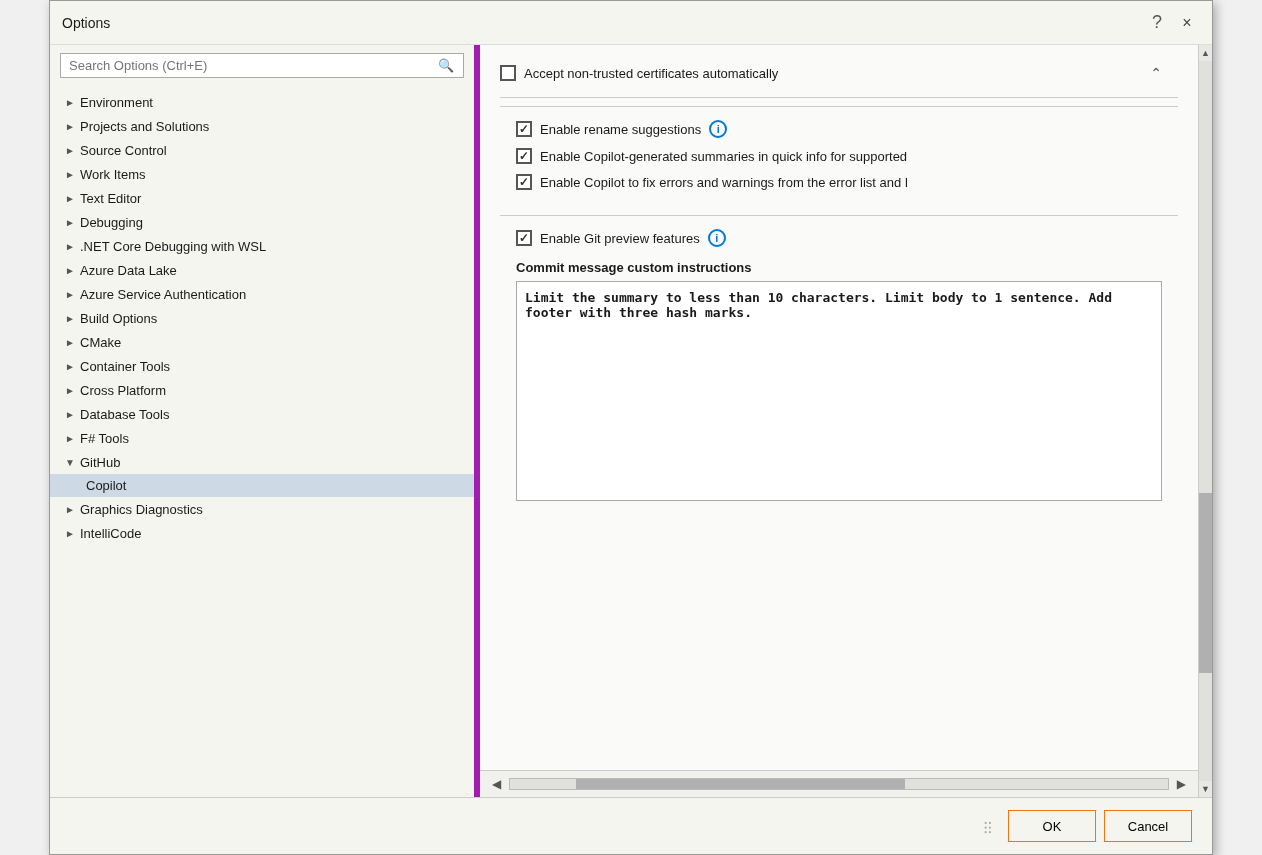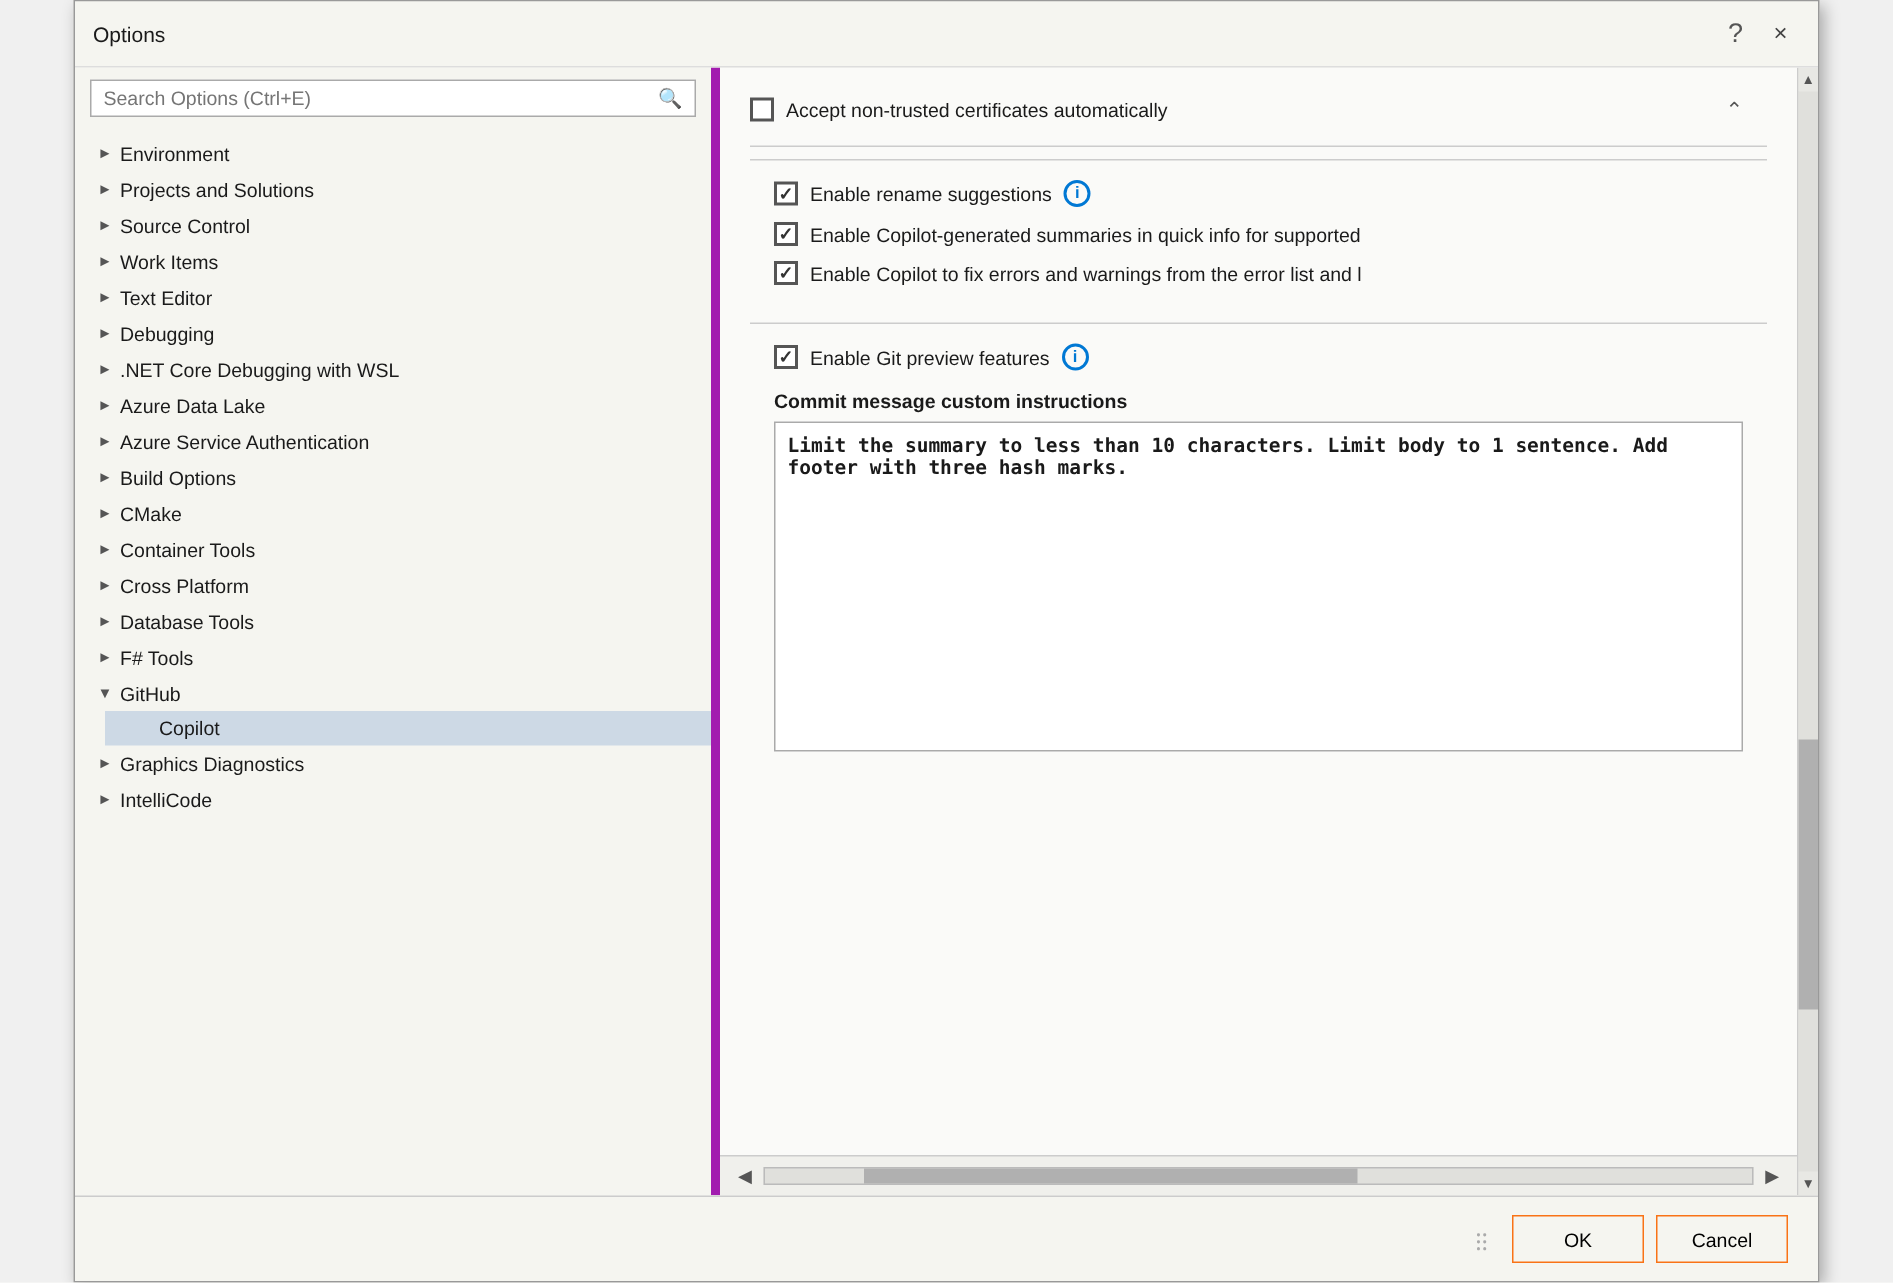--- a/index.html
+++ b/index.html
@@ -93,21 +93,21 @@
       padding: 4px 0;
     }
     .tree-item {
       display: flex;
       align-items: center;
       padding: 4px 8px 4px 12px;
       cursor: pointer;
       color: #1a1a1a;
       user-select: none;
     }
-    .tree-item.selected { background: #cdd9e5; margin-left: 20px; }
+    .tree-item.selected { background: #cdd9e5; }
     .tree-arrow {
       width: 16px;
       height: 16px;
       display: inline-flex;
       align-items: center;
       justify-content: center;
       margin-right: 2px;
       font-size: 10px;
       color: #555;
     }

